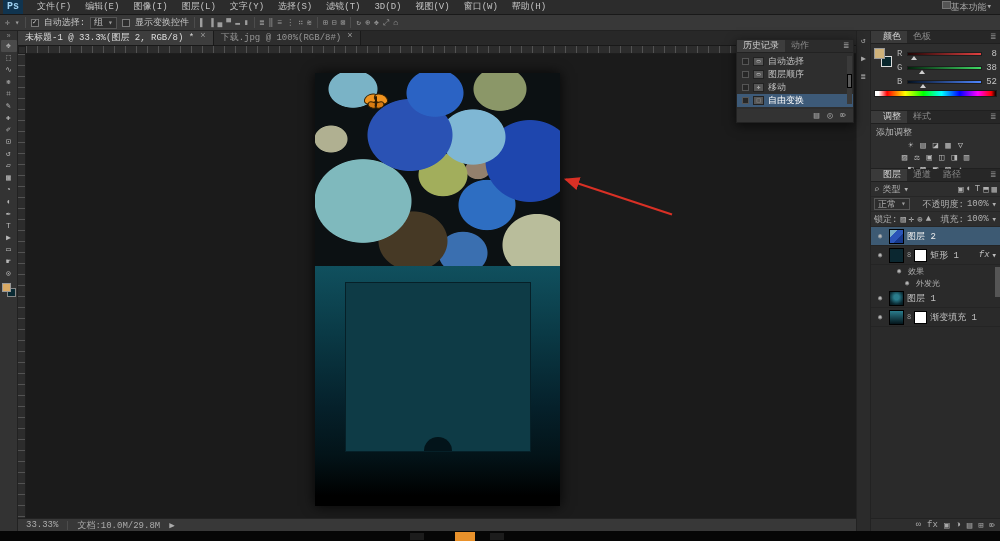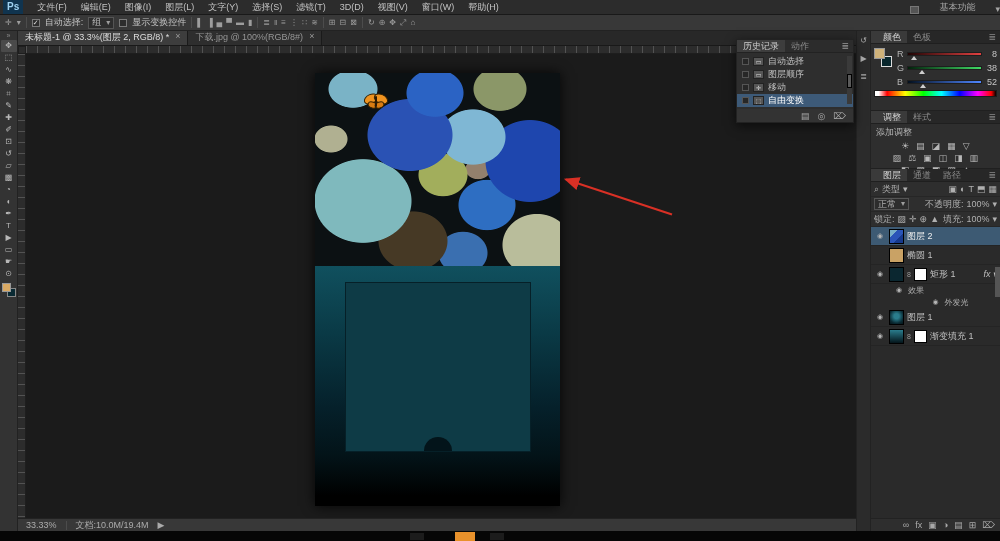--- a/index.html
+++ b/index.html
@@ -1,23 +1,23 @@
 <!DOCTYPE html>
 <html><head>
 <meta charset="utf-8">
 <style>
   *{margin:0;padding:0;box-sizing:border-box;}
   html,body{background:#111;}
   .app{position:relative;width:1000px;height:541px;background:#bef264;overflow:hidden;
-       font-family:Liberation Sans, sans-serif;font-size:9px;color:#c2c2c2;}
+       font-family:Liberation Mono, monospace;font-size:9px;color:#c2c2c2;}
   
   .menubar{height:15px;display:flex;align-items:center;background:#2c2c2c;border-bottom:1px solid #191919;padding-left:3px;}
   .ps-logo{background:#10344f;color:#9fd2f2;font-weight:bold;font-size:10px;padding:0 4px;line-height:14px;margin-right:7px;}
   .menu-item{padding:0 7px;line-height:15px;cursor:default;}
-  .mb-right{margin-left:auto;display:flex;align-items:flex-end;gap:20px;color:#a5a5a5;}
+  .mb-right{margin-left:auto;display:flex;align-items:flex-start;gap:0;padding-right:8px;color:#a5a5a5;}
   .ws-icon{width:9px;height:8px;background:#555;border:1px solid #777;}
   
   .optionsbar{height:16px;background:#383838;border-bottom:1px solid #222;display:flex;align-items:center;gap:5px;padding:0 5px;}
   .obar-sep{width:1px;height:11px;background:#4c4c4c;}
   .cb{width:8px;height:8px;border:1px solid #7a7a7a;background:#2d2d2d;display:inline-flex;align-items:center;justify-content:center;font-size:7px;color:#ddd;line-height:1;}
   .select{background:#2d2d2d;border:1px solid #555;padding:0 3px;display:inline-flex;align-items:center;gap:5px;height:12px;}
   .ob-ico{color:#9d9d9d;font-size:8px;line-height:12px;}
   .ob-group{display:flex;gap:4px;align-items:center;}
   
   .main{display:flex;height:500px;}
@@ -103,21 +103,21 @@
   .adjpanel{height:58px;flex:none;border-bottom:1px solid #202020;}
   .adj-title{padding:2px 5px 1px 5px;color:#b5b5b5;}
   .adj-row{display:flex;justify-content:center;gap:7px;font-size:9px;color:#b8b8b8;line-height:12px;}
   
   .layerspanel{flex:1;display:flex;flex-direction:column;min-height:0;}
   .l-ctrl{height:15px;display:flex;align-items:center;gap:3px;padding:0 3px;border-bottom:1px solid #262626;flex:none;color:#b0b0b0;}
   .l-list{flex:1;background:#2a2a2a;position:relative;overflow:hidden;}
   .l-row{height:19px;display:flex;align-items:center;gap:3px;padding:0 3px;border-bottom:1px solid #242424;color:#c0c0c0;}
   .l-row.sel{background:#3d5a73;color:#eee;}
   .sub{height:12px;padding-left:22px;font-size:8px;color:#b0b0b0;border-bottom:none;}
-  .sub2{padding-left:30px;justify-content:center;}
+  .sub2{padding-left:30px;}
   .eye-cell{width:12px;text-align:center;color:#b5b5b5;font-size:7px;flex:none;}
   .thumb{width:15px;height:15px;border:1px solid #000;flex:none;}
   .t-stones{background:linear-gradient(135deg,#79b0c9 0 30%,#2a55b8 30% 65%,#16398c 65%);}
   .t-tan{background:#c9a265;}
   .t-dark{background:#0b2730;}
   .t-glow{background:radial-gradient(circle at 50% 40%,#2a7c8c 0 25%,#0a2a33 70%,#051418);}
   .t-grad{background:linear-gradient(180deg,#2a7c8c,#04141a);}
   .t-white{background:#fff;}
   .mask{width:13px;height:13px;background:#fff;border:1px solid #000;flex:none;}
   .chain{font-size:7px;color:#9a9a9a;flex:none;}
@@ -310,21 +310,21 @@
         <div class="h-foot">
           <span>▤</span>
           <span>◎</span>
           <span>⌦</span>
         </div>
       </div>
 
       <div class="statusbar">
         <span>33.33%</span>
         <span class="sb-sep"></span>
-        <span>文档:10.0M/19.4M</span>
+        <span>文档:10.0M/29.8M</span>
         <span>▶</span>
       </div>
     </div>
 
     <div class="icondock">
       <span>↺</span>
       <span>▶</span>
       <span>≣</span>
     </div>
 
@@ -435,25 +435,20 @@
           <span>100%</span>
           <span>▾</span>
         </div>
         <div class="l-list">
           <div class="l-row sel">
             <span class="eye-cell">◉</span>
             <span class="thumb t-stones"></span>
             <span>图层 2</span>
           </div>
           <div class="l-row">
-            <span class="eye-cell"></span>
-            <span class="thumb t-tan"></span>
-            <span>椭圆 1</span>
-          </div>
-          <div class="l-row">
             <span class="eye-cell">◉</span>
             <span class="thumb t-dark"></span>
             <span class="chain">8</span>
             <span class="mask"></span>
             <span>矩形 1</span>
             <span class="fx-chip">
               <span>fx</span>
               <span>▾</span>
             </span>
           </div>

